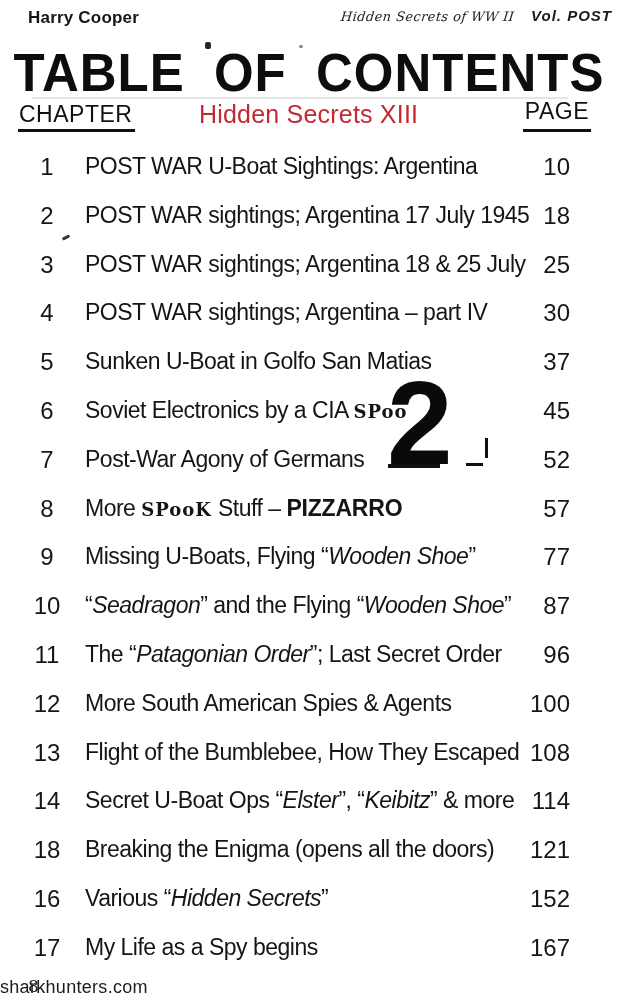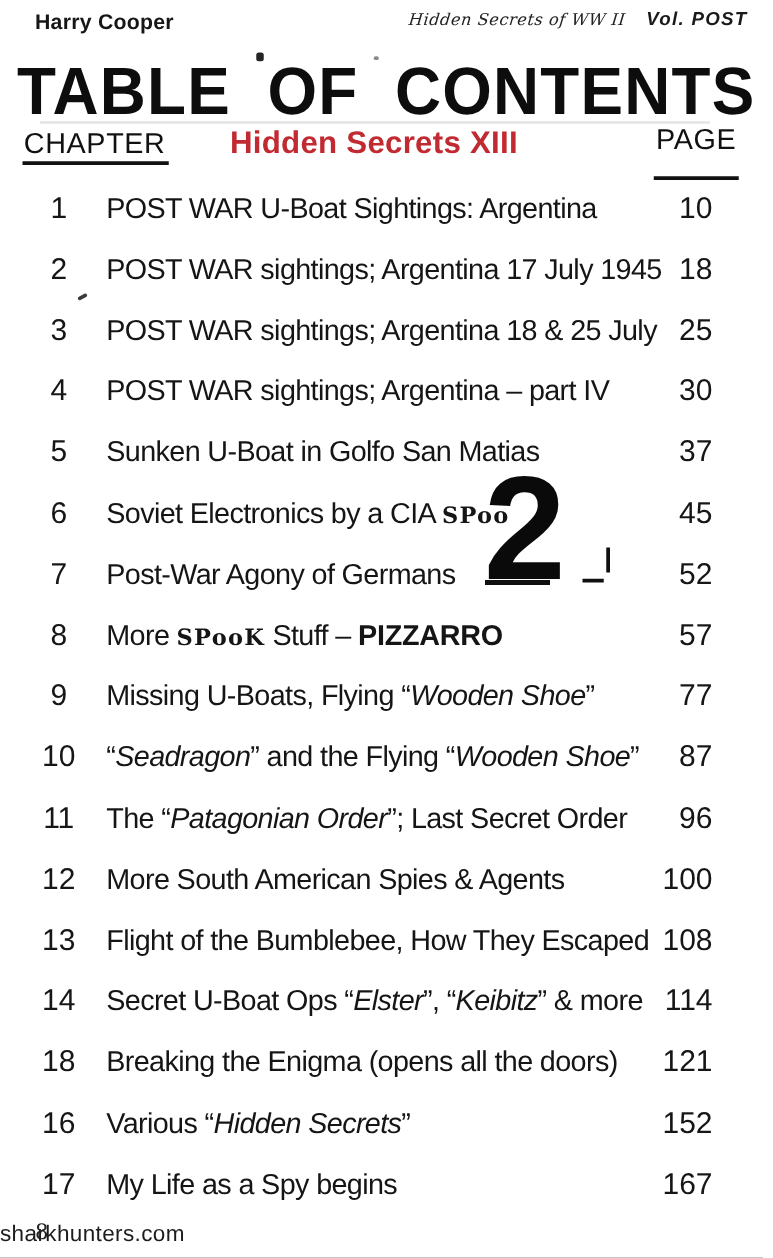--- a/index.html
+++ b/index.html
@@ -2,21 +2,21 @@
 <html><head>
 <meta charset="utf-8">
 <style>
   html,body{margin:0;padding:0;background:#9a9a9a;}
   .page{
     position:relative;width:618px;height:1006px;background:#fff;
     font-family:"Liberation Sans",sans-serif;color:#161616;overflow:hidden;
     margin:0 auto;
   }
   
-  .page-header{position:absolute;top:6px;left:28px;right:20px;height:24px;}
+  .page-header{position:absolute;top:6px;left:28px;right:6px;height:24px;}
   .author{position:absolute;left:0;top:2px;font-size:17px;font-weight:600;letter-spacing:.2px;}
   .hand-note{position:absolute;right:0;top:1px;white-space:nowrap;}
   .note-script{
     font-family:"DejaVu Serif",serif;font-style:italic;font-size:13px;
     letter-spacing:.4px;transform:skewX(-6deg);display:inline-block;color:#222;
   }
   .note-vol{
     font-style:italic;font-weight:bold;font-size:15px;margin-left:12px;
     letter-spacing:1px;color:#1a1a1a;
   }
@@ -26,24 +26,24 @@
     font-size:51px;font-weight:bold;letter-spacing:1px;word-spacing:14px;
     color:#0d0d0d;transform:scaleY(1.05);transform-origin:top center;white-space:nowrap;
   }
   .streak{position:absolute;left:32px;top:97px;width:536px;height:2px;background:#e4e4e4;}
   
   .col-head{position:absolute;top:100px;left:0;width:618px;height:30px;}
   .col-chapter{
     position:absolute;left:18px;top:1px;font-size:23px;color:#111;
     border-bottom:3px solid #111;padding:0 3px 1px 1px;letter-spacing:.5px;
   }
-  .col-series{position:absolute;left:184px;top:0;font-size:25px;font-weight:bold;letter-spacing:.2px;}
+  .col-series{position:absolute;left:199px;top:0;font-size:25px;font-weight:normal;letter-spacing:.2px;}
   .col-page{
     position:absolute;right:27px;top:-2px;font-size:23px;color:#111;
-    border-bottom:3px solid #111;padding:0 2px 16px 2px;letter-spacing:.5px;
+    border-bottom:3px solid #111;padding:0 2px 4px 2px;letter-spacing:.5px;
   }
   
   .rows{position:absolute;top:144px;left:0;width:618px;z-index:1;}
   .row{position:relative;height:48.8px;}
   .num{position:absolute;left:26px;top:9px;width:42px;text-align:center;font-size:24px;}
   .title{
     position:absolute;left:85px;top:9px;font-size:23px;letter-spacing:-0.5px;
     white-space:nowrap;color:#151515;
   }
   .title .italic{font-style:italic;}

